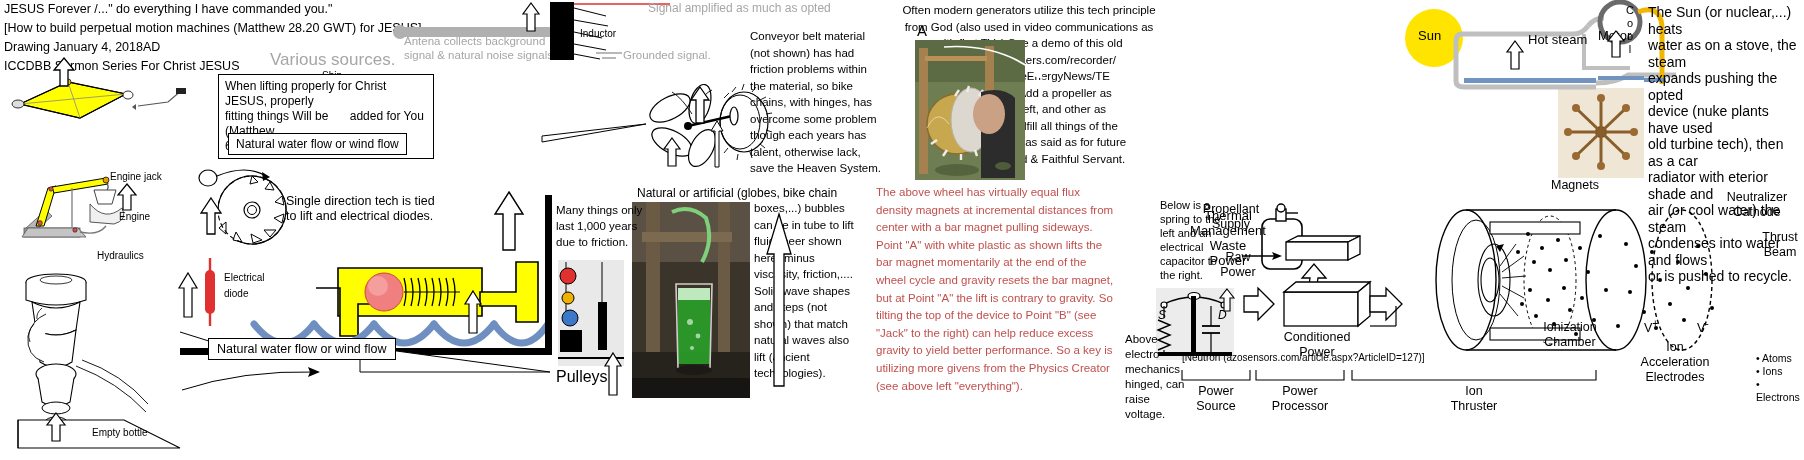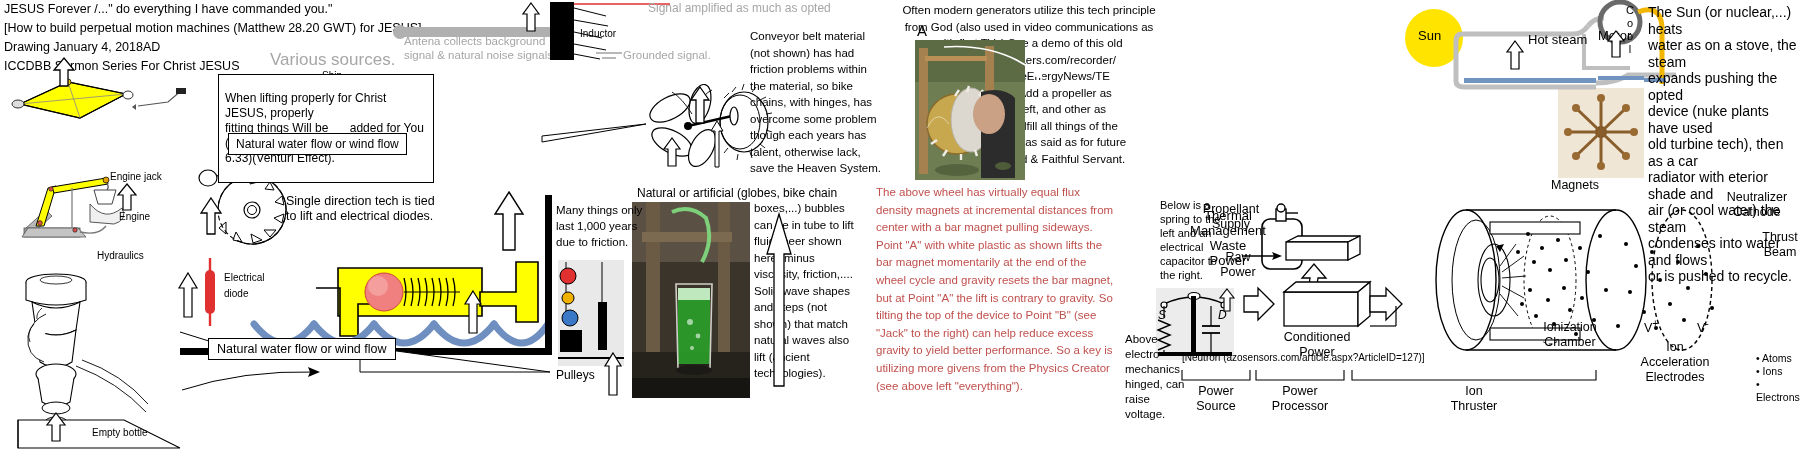--- a/index.html
+++ b/index.html
@@ -226,21 +226,21 @@
 <div class="abs lbl" style="left:580px;top:28px;">Inductor</div>
 <div class="abs grey" style="left:623px;top:49px;font-size:11.5px;">Grounded signal.</div>
 <div class="abs" style="left:594px;top:50px;">
   <svg width="30" height="12">
       <line x1="2" y1="3" x2="28" y2="3" stroke="#888" stroke-width="1.2"></line>
       <line x1="8" y1="8" x2="22" y2="8" stroke="#888" stroke-width="1.2"></line>
     </svg>
 </div>
 <div class="abs grey" style="left:648px;top:1px;font-size:12px;">Signal amplified as much as opted</div>
 
-<div class="abs box" style="left:218px;top:74px;width:202px;padding:16px 6px;font-size:12px;line-height:15px;">
+<div class="abs box" style="left:218px;top:74px;width:202px;padding:4px 6px;font-size:12px;line-height:15px;">
   <div>When lifting properly for Christ JESUS, properly</div>
   <div style="display:inline-block;">fitting things Will be</div>
   <span style="margin-left:18px;">added for You (Matthew</span>
   <div>6.33)(Venturi Effect).</div>
 </div>
 <div class="abs box" style="left:228px;top:133px;padding:3px 7px;font-size:12px;">Natural water flow or wind flow</div>
 
 <div class="abs" style="left:640px;top:70px;">
   <svg width="130" height="110" viewBox="0 0 130 110">
     <g fill="#fff" stroke="#000" stroke-width="1.2">
@@ -388,21 +388,21 @@
     <line x1="10" y1="4" x2="10" y2="60" stroke="#000" stroke-width="1"></line>
     <line x1="46" y1="4" x2="46" y2="44" stroke="#000" stroke-width="1"></line>
     <circle cx="12" cy="18" r="8" fill="#e03030" stroke="#000" stroke-width="1"></circle>
     <circle cx="12" cy="40" r="6" fill="#f0b000" stroke="#000" stroke-width="1"></circle>
     <circle cx="14" cy="60" r="8" fill="#3b78c8" stroke="#000" stroke-width="1"></circle>
     <rect x="4" y="72" width="22" height="22" fill="#000"></rect>
     <rect x="42" y="44" width="9" height="48" fill="#000"></rect>
     <line x1="2" y1="100" x2="68" y2="100" stroke="#000" stroke-width="2"></line>
   </svg>
 </div>
-<div class="abs lbl" style="left:556px;top:368px;font-size:12px;text-align:center;">Pulleys</div>
+<div class="abs lbl" style="left:556px;top:368px;font-size:16px;text-align:center;">Pulleys</div>
 <div class="abs" style="left:604px;top:352px;">
   <svg width="18" height="44">
       <polygon points="9,1 17,14 13,14 13,43 5,43 5,14 1,14" fill="#fff" stroke="#000" stroke-width="1.2"></polygon>
     </svg>
 </div>
 
 <div class="abs txt red" style="left:876px;top:184px;width:282px;font-size:11.5px;line-height:17.6px;">The above wheel has virtually equal flux
 density magnets at incremental distances from
 center with a bar magnet pulling sideways.
 Point "A" with white plastic as shown lifts the

